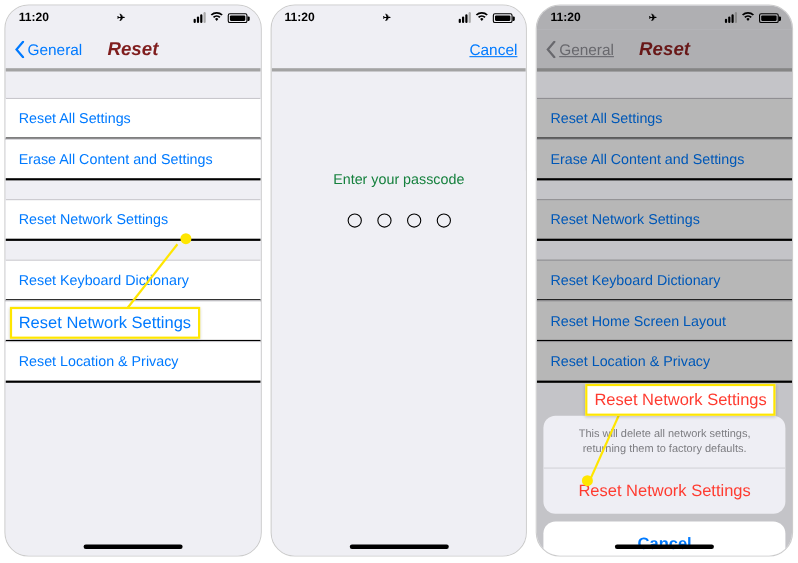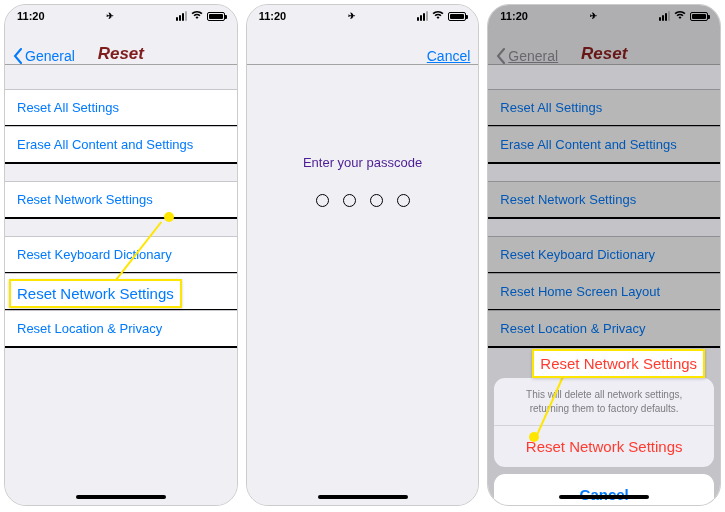--- a/index.html
+++ b/index.html
@@ -29,25 +29,25 @@
     padding: 10px 12px;
     font-size: 11px;
     font-weight: 600;
     color: #000;
     background: #efeff4;
   }
   .status-right { display: flex; gap: 4px; align-items: center; }
   .nav-bar {
     height: 38px;
     display: flex;
-    align-items: flex-end;
+    align-items: center;
     justify-content: space-between;
     padding: 0 8px;
     background: #efeff4;
-    border-bottom: 1px solid #a3a3a3;
+    border-bottom: 3px solid #a3a3a3;
     position: relative;
   }
   .nav-back {
     display: flex;
     align-items: center;
     color: #007aff;
     font-size: 14px;
     gap: 2px;
   }
   .nav-back svg { width: 10px; height: 16px; }
@@ -102,21 +102,21 @@
   }
   .dimmed .nav-bar, .dimmed .status-bar { background: #d6d6da; }
   .dimmed .row { filter: brightness(0.88); }
   .dimmed .nav-back { color: #7f7f85; }
   .dimmed .nav-back span { text-decoration: underline; }
   
   
   .passcode-wrap {
     text-align: center;
     margin-top: 90px;
-    color: #4c1d95;
+    color: #15803d;
   }
   .passcode-wrap .prompt { font-size: 13px; margin-bottom: 24px; }
   .passcode-dots { display: flex; justify-content: center; gap: 14px; }
   .passcode-dots span {
     width: 13px; height: 13px;
     border: 1.5px solid #000;
     border-radius: 50%;
   }
 
   

